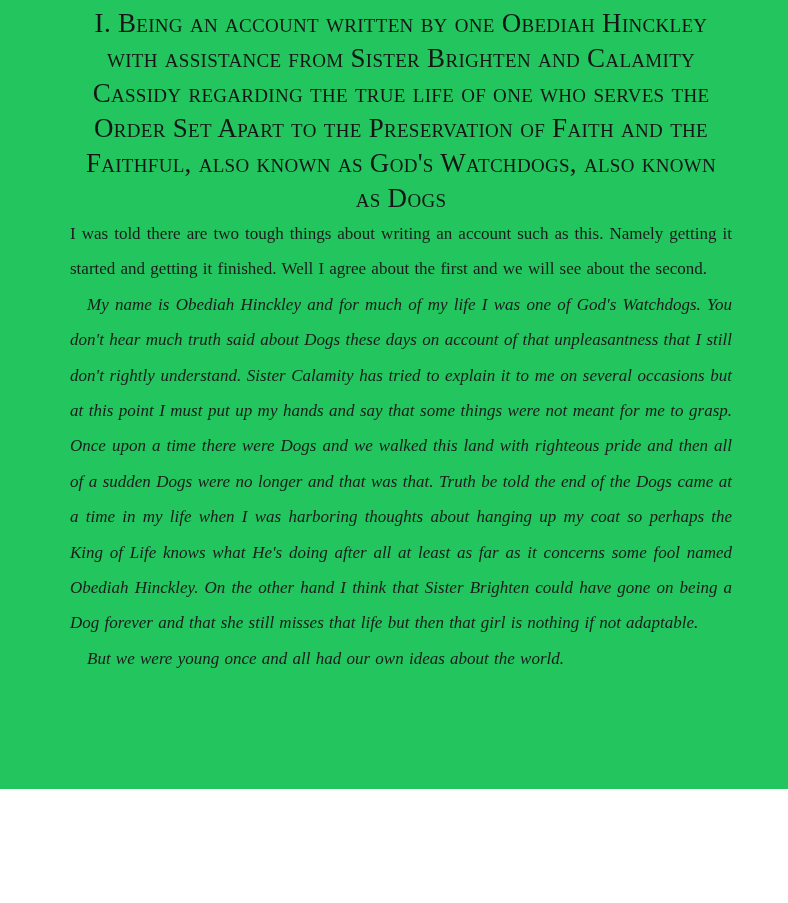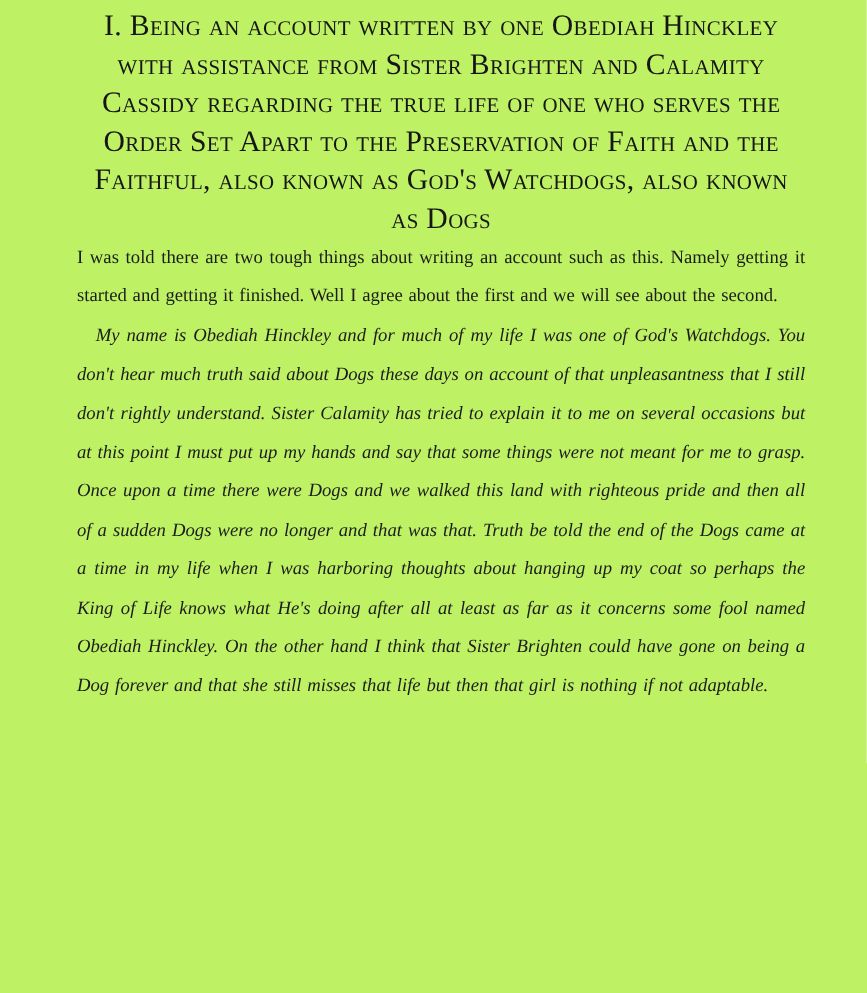--- a/index.html
+++ b/index.html
@@ -9,23 +9,23 @@
   }
   body {
     width: 788px;
     height: 903px;
     overflow: hidden;
     font-family: "Liberation Serif", serif;
   }
   .book-page {
     box-sizing: border-box;
     width: 788px;
-    height: 903px;
+    height: 789px;
     padding: 6px 56px 0 70px;
-    background: #bef264;
+    background: #22c55e;
     color: #1a1a1a;
   }
   .chapter-heading {
     margin: 0;
     font-family: "Liberation Serif", serif;
     font-variant: small-caps;
     font-weight: 400;
     font-size: 27px;
     line-height: 35px;
     text-align: center;
@@ -49,14 +49,15 @@
 </style>
 </head>
 <body>
 
 <div class="book-page">
   <h1 class="chapter-heading">I. Being an account written by one Obediah Hinckley with assistance from Sister Brighten and Calamity Cassidy regarding the true life of one who serves the Order Set Apart to the Preservation of Faith and the Faithful, also known as God's Watchdogs, also known as Dogs</h1>
 
   <div class="body-text">
     <p>I was told there are two tough things about writing an account such as this. Namely getting it started and getting it finished. Well I agree about the first and we will see about the second.</p>
     <p class="indent">My name is Obediah Hinckley and for much of my life I was one of God's Watchdogs. You don't hear much truth said about Dogs these days on account of that unpleasantness that I still don't rightly understand. Sister Calamity has tried to explain it to me on several occasions but at this point I must put up my hands and say that some things were not meant for me to grasp. Once upon a time there were Dogs and we walked this land with righteous pride and then all of a sudden Dogs were no longer and that was that. Truth be told the end of the Dogs came at a time in my life when I was harboring thoughts about hanging up my coat so perhaps the King of Life knows what He's doing after all at least as far as it concerns some fool named Obediah Hinckley. On the other hand I think that Sister Brighten could have gone on being a Dog forever and that she still misses that life but then that girl is nothing if not adaptable.</p>
+    <p class="indent">But we were young once and all had our own ideas about the world.</p>
   </div>
 </div>
 
 </body></html>

